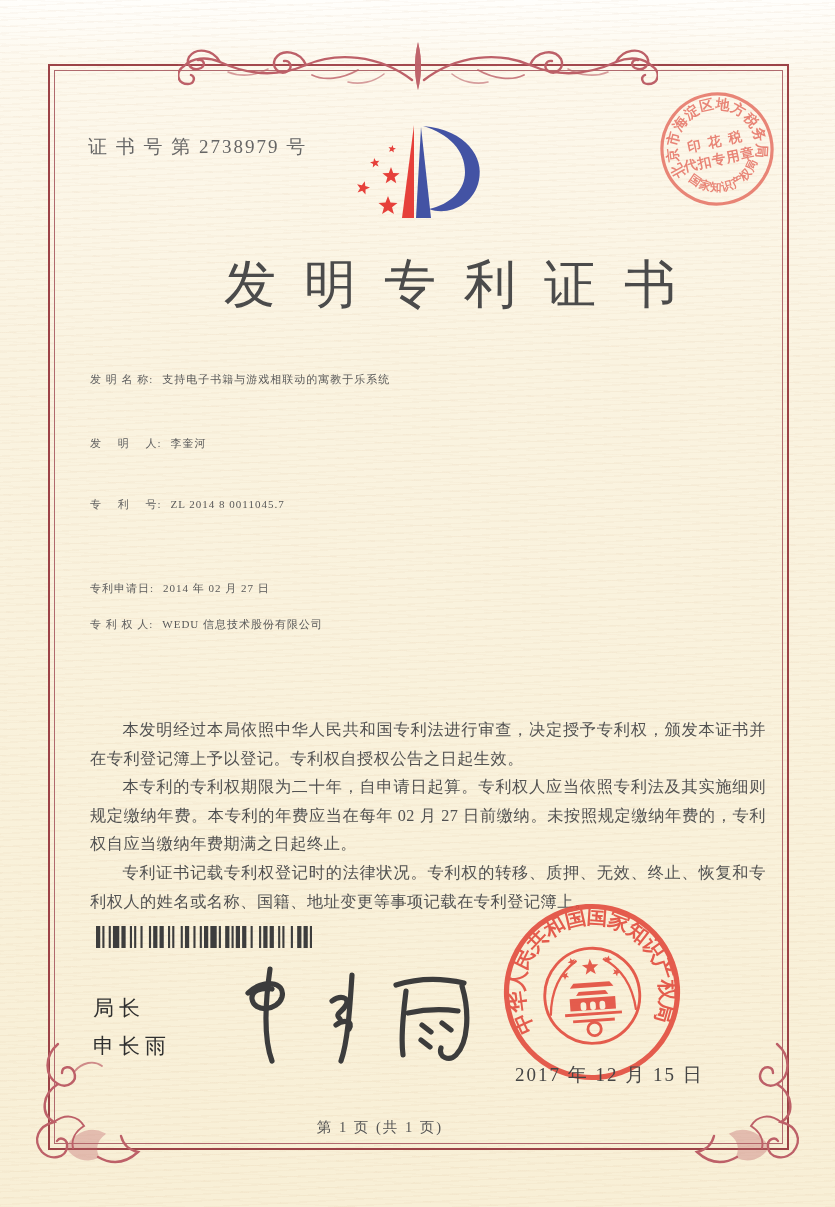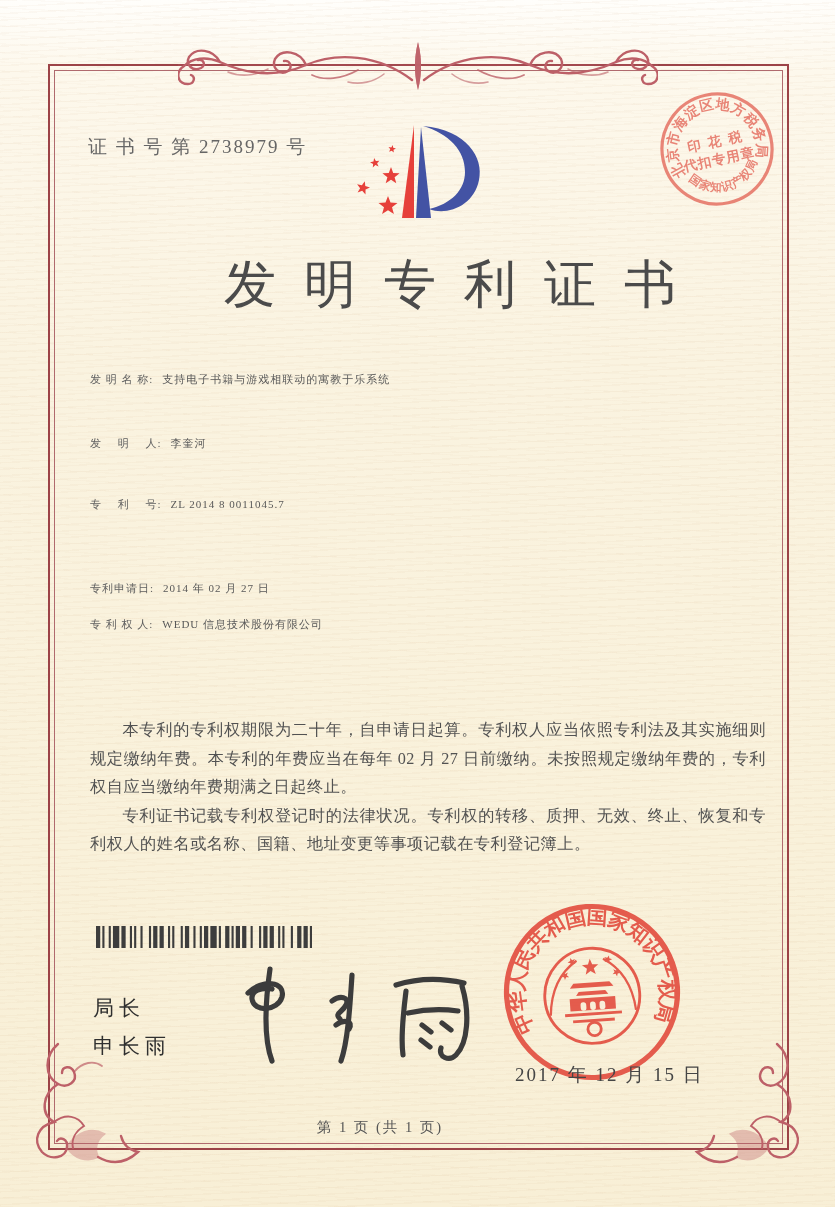--- a/index.html
+++ b/index.html
@@ -117,20 +117,21 @@
     <span class="lbl">专　 利　 号:</span><span class="val">ZL 2014 8 0011045.7</span>
   </div>
   <div class="abs field" style="top:557px;margin-top:24px;">
     <span class="lbl">专利申请日:</span><span class="val">2014 年 02 月 27 日</span>
   </div>
   <div class="abs field" style="top:617px;">
     <span class="lbl">专 利 权 人:</span><span class="val">WEDU 信息技术股份有限公司</span>
   </div>
 
   <div class="abs paras">
+    <p>本发明经过本局依照中华人民共和国专利法进行审查，决定授予专利权，颁发本证书并在专利登记簿上予以登记。专利权自授权公告之日起生效。</p>
     <p>本专利的专利权期限为二十年，自申请日起算。专利权人应当依照专利法及其实施细则规定缴纳年费。本专利的年费应当在每年 02 月 27 日前缴纳。未按照规定缴纳年费的，专利权自应当缴纳年费期满之日起终止。</p>
     <p>专利证书记载专利权登记时的法律状况。专利权的转移、质押、无效、终止、恢复和专利权人的姓名或名称、国籍、地址变更等事项记载在专利登记簿上。</p>
   </div>
 
   <svg class="abs" id="barcode" style="left:96px;top:926px;" width="216" height="22" preserveAspectRatio="none" viewBox="0 0 102 22">
       <rect x="0" y="0" width="2" height="22" fill="#3d3d3d"></rect>
       <rect x="3" y="0" width="1" height="22" fill="#3d3d3d"></rect>
       <rect x="6" y="0" width="1" height="22" fill="#3d3d3d"></rect>
       <rect x="8" y="0" width="3" height="22" fill="#3d3d3d"></rect>
       <rect x="12" y="0" width="2" height="22" fill="#3d3d3d"></rect>

